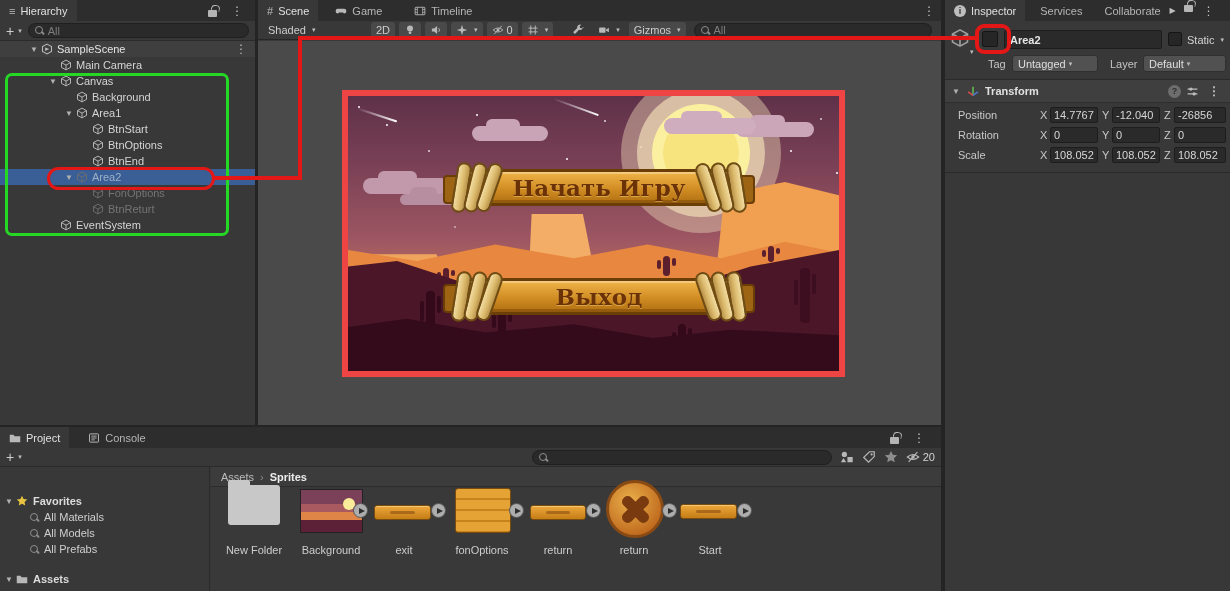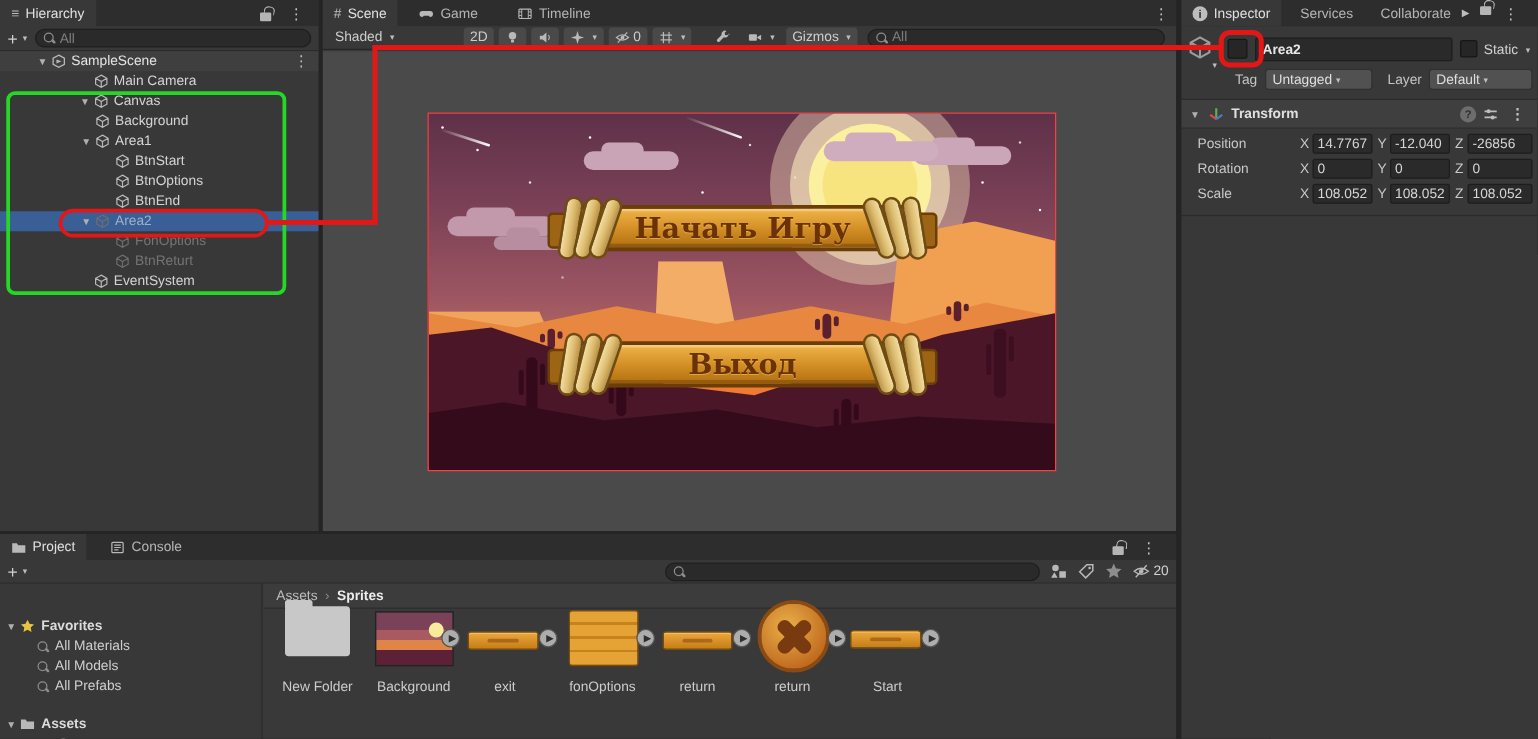--- a/index.html
+++ b/index.html
@@ -25,31 +25,31 @@
 #hier{left:0;top:0;width:255px;height:425px}
 #hier .toolrow{position:absolute;left:0;right:0;top:21px;height:20px;background:#383838;border-bottom:1px solid #2b2b2b;display:flex;align-items:center;padding:0 6px;gap:6px}
 .plusbtn{display:flex;align-items:center;color:#cfcfcf;font-size:14px;gap:1px}
 .hrow{position:absolute;left:0;width:255px;height:16px;display:flex;align-items:center;color:#d4d4d4}
 .hrow .hl{margin-left:4px;white-space:nowrap}
 .hrow.hdr{background:#3f3f3f}
 .hrow.sel{background:#3a5f96}
 .hrow.dim{color:#747474}
 .hrow.dim .ic{color:#6d6d6d}
 .hrow.sel.dim{color:#9fb0c6}
-.d0{padding-left:27px}.d1{padding-left:61px}.d2{padding-left:62px}.d3{padding-left:78px}
+.d0{padding-left:27px}.d1{padding-left:46px}.d2{padding-left:62px}.d3{padding-left:78px}
 .noarr{padding-left:0;width:14px;flex:0 0 14px}
 .rowdots{position:absolute;right:8px;top:1px;color:#bdbdbd;font-size:12px}
 
 #scene{left:258px;top:0;width:683px;height:425px}
 #scene .toolbar{position:absolute;left:0;right:0;top:21px;height:19px;background:#383838;border-bottom:1px solid #262626;display:flex;align-items:center;padding:0 5px;gap:4px}
 .tbtn{display:flex;align-items:center;justify-content:center;height:16px;border-radius:3px;padding:0 5px;background:#494949;color:#cdcdcd;gap:3px}
 .tbtn.flat{background:transparent}
 .viewport{position:absolute;left:0;top:41px;right:0;bottom:0;background:#4a4a4a}
 
-.gcanvas{position:absolute;left:84px;top:49px;width:503px;height:287px;border:1px solid #ef4444;overflow:hidden;background:#5e3149}
+.gcanvas{position:absolute;left:84px;top:49px;width:503px;height:287px;border:6px solid #ef4444;overflow:hidden;background:#5e3149}
 .sky{position:absolute;inset:0;background:linear-gradient(180deg,#5e3149 0%,#7b4156 26%,#9d5662 52%,#c4755c 72%,#e0915c 92%)}
 .stars{position:absolute;left:10px;top:10px;width:2px;height:2px;border-radius:50%;background:#fff;
  box-shadow:28px 18px #fff,70px 44px #ffffffcc,118px 8px #fff,160px 30px #ffffffaa,208px 52px #fff,246px 14px #ffffffcc,282px 40px #fff,330px 6px #ffffffbb,360px 58px #fff,398px 24px #ffffffcc,432px 44px #fff,462px 12px #ffffffbb,478px 66px #fff,140px 72px #ffffff99,46px 86px #ffffffbb,372px 96px #ffffffaa,448px 118px #ffffffcc,96px 120px #ffffff88}
 .streak{position:absolute;height:2px;background:linear-gradient(90deg,rgba(255,255,255,0),#fff);border-radius:2px}
 .s1{left:8px;top:18px;width:42px;transform:rotate(18deg)}
 .s2{left:204px;top:10px;width:48px;transform:rotate(20deg)}
 .sun1{position:absolute;left:273px;top:-23px;width:160px;height:160px;border-radius:50%;background:rgba(222,196,170,.5)}
 .sun2{position:absolute;left:289px;top:-7px;width:128px;height:128px;border-radius:50%;background:rgba(240,220,182,.7)}
 .sun3{position:absolute;left:304px;top:8px;width:98px;height:98px;border-radius:50%;background:#fbf0a0}
 .sun4{position:absolute;left:315px;top:19px;width:76px;height:76px;border-radius:50%;background:#f8e47e}

